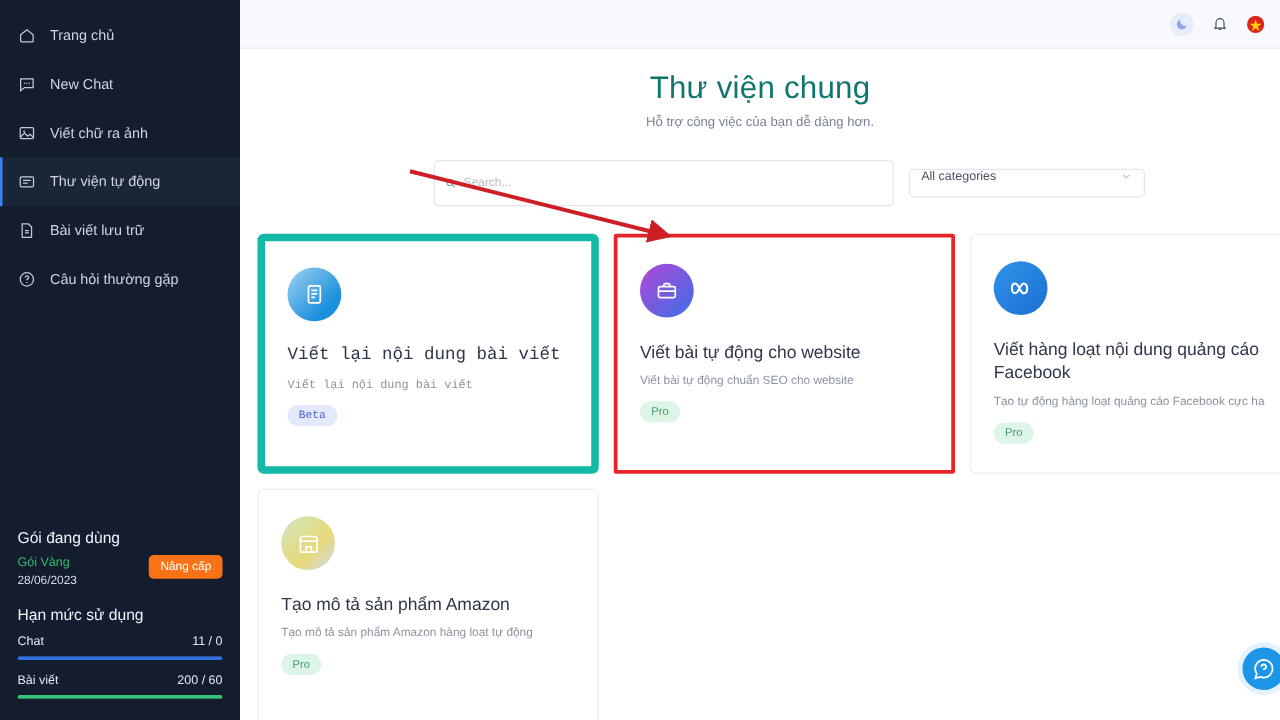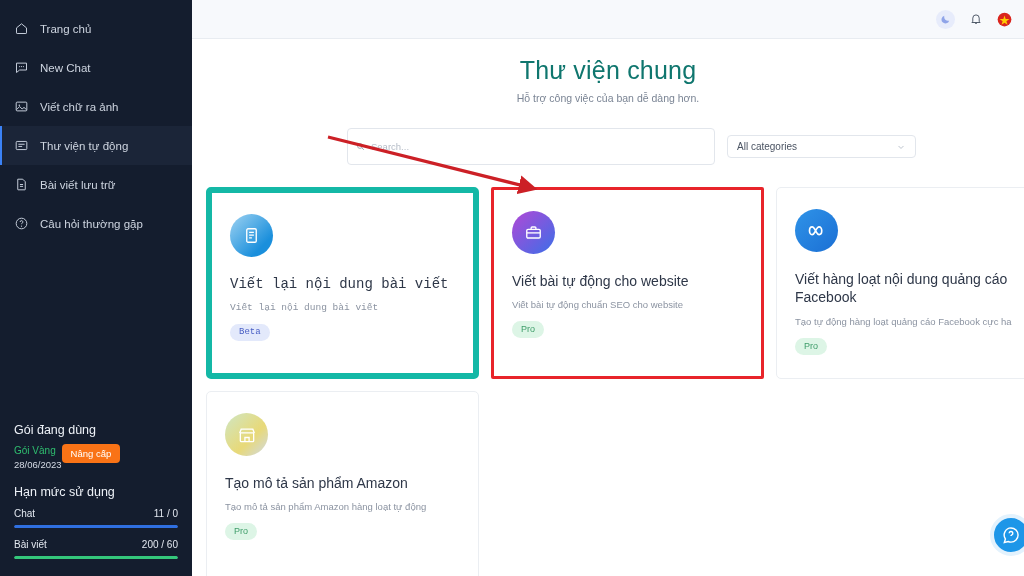--- a/index.html
+++ b/index.html
@@ -35,21 +35,21 @@
     cursor: pointer; position: relative;
   }
   .nav-item.active { background: #1b2538; }
   .nav-item.active::before {
     content: ""; position: absolute; left: 0; top: 0; bottom: 0; width: 2px; background: #3b82f6;
   }
   .nav-ico { width: 15px; height: 15px; flex: 0 0 15px; display: block; color: #c3cbd8; }
 
   .plan { margin-top: auto; padding: 0 14px 6px; }
   .plan-title { font-size: 12.5px; color: #eef2f8; margin-bottom: 7px; }
-  .plan-row { display: flex; align-items: flex-start; }
+  .plan-row { display: flex; align-items: flex-start; justify-content: space-between; }
   .plan-name { font-size: 10px; color: #2fbd6f; line-height: 1.45; }
   .plan-date { font-size: 9.5px; color: #d5dbe5; line-height: 1.45; }
   .upgrade-btn {
     background: #f97316; color: #fff; border: none; border-radius: 4px;
     font-size: 9.5px; padding: 4px 9px; cursor: pointer; font-family: inherit;
     white-space: nowrap;
   }
   .quota-title { font-size: 12.5px; color: #eef2f8; margin: 13px 0 9px; }
   .quota { margin-bottom: 11px; }
   .quota-head { display: flex; justify-content: space-between; font-size: 10px; color: #e3e8f0; margin-bottom: 6px; }
@@ -81,21 +81,21 @@
     flex: 1 1 auto; height: 37px; border: 1px solid #e2e6ec; border-radius: 4px;
     background: #fff; display: flex; align-items: center; gap: 6px; padding: 0 8px;
   }
   .search-input {
     border: none; outline: none; background: transparent; flex: 1 1 auto;
     font-size: 9.5px; color: #4a5362; font-family: inherit;
   }
   .search-input::placeholder { color: #b5bcc7; }
   .cat-select {
     width: 189px; height: 23px; border: 1px solid #e2e6ec; border-radius: 4px;
-    background: #fff; display: flex; align-items: center; justify-content: space-between;
+    background: #fff; display: flex; justify-content: space-between;
     padding: 0 9px; font-size: 10px; color: #4a5362; cursor: pointer;
   }
 
   .cards {
     display: grid; grid-template-columns: repeat(3, 273px);
     gap: 12px; padding: 22px 0 0 14px;
   }
   .card {
     height: 192px; background: #fff; border: 1px solid #ebeef2; border-radius: 5px;
     padding: 21px 18px 0; cursor: pointer; position: relative; overflow: hidden;

